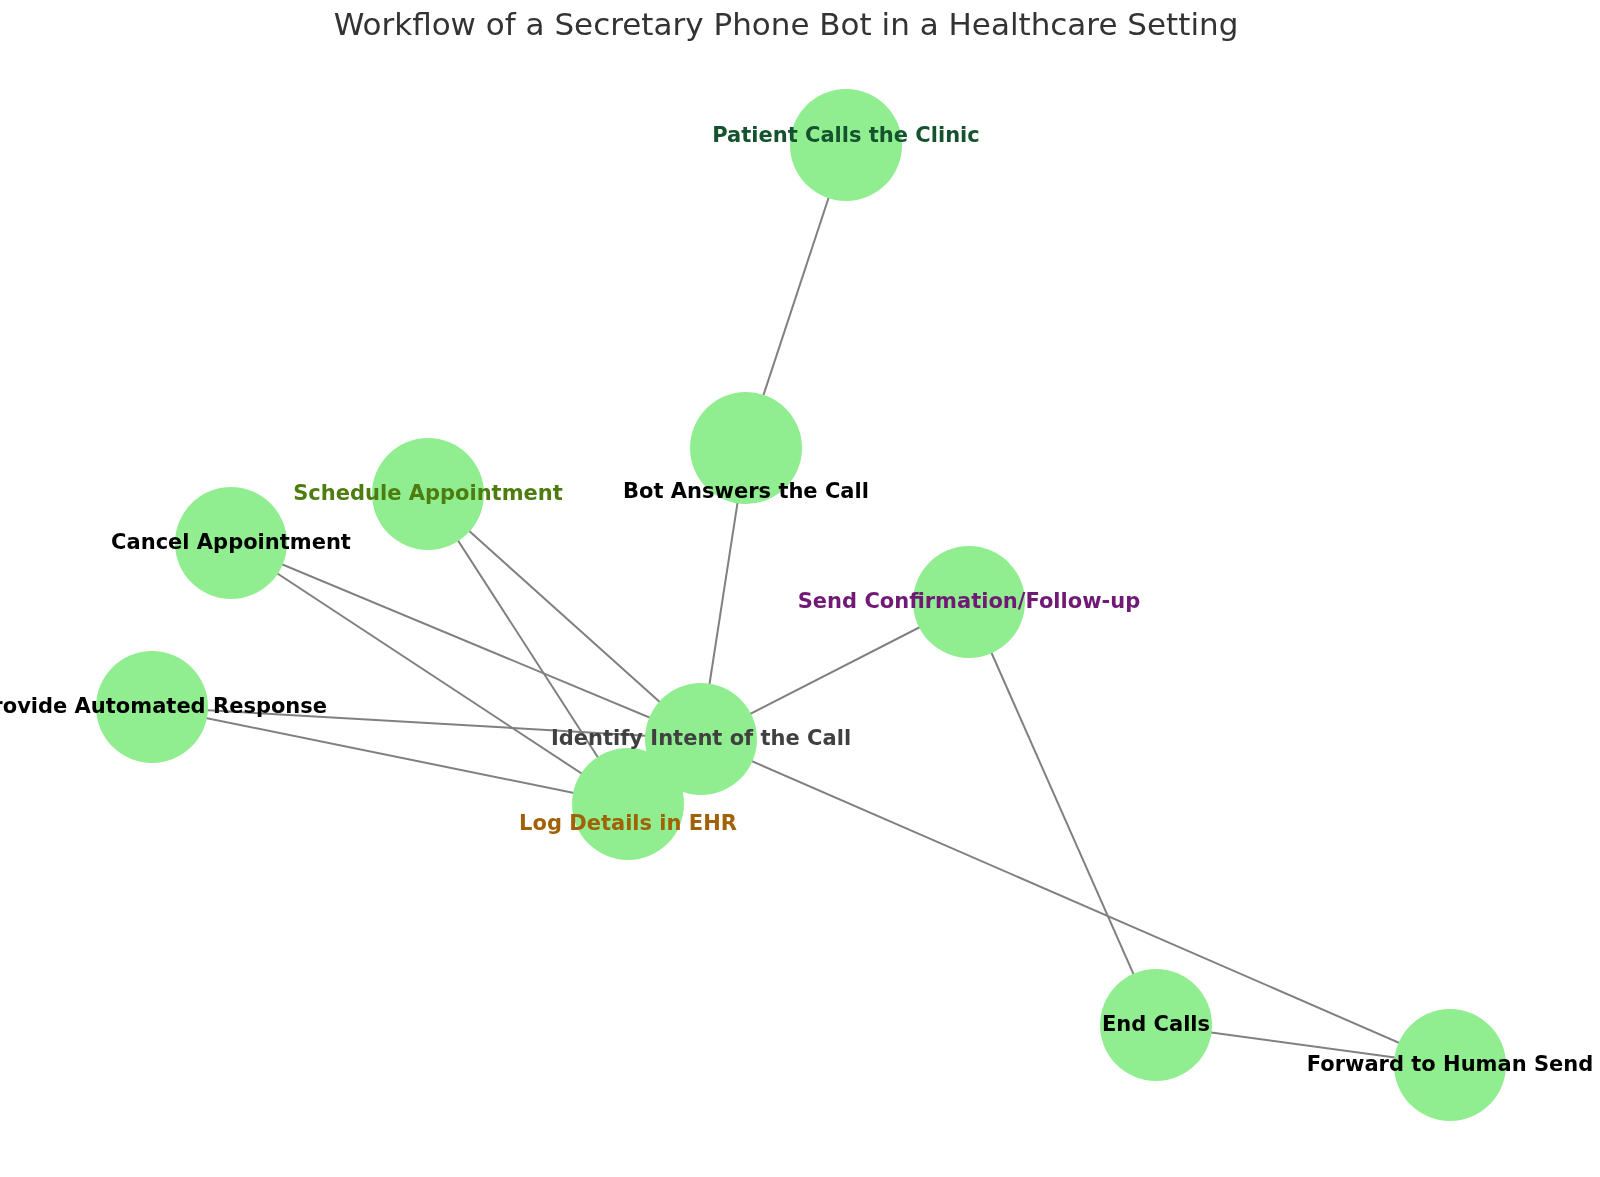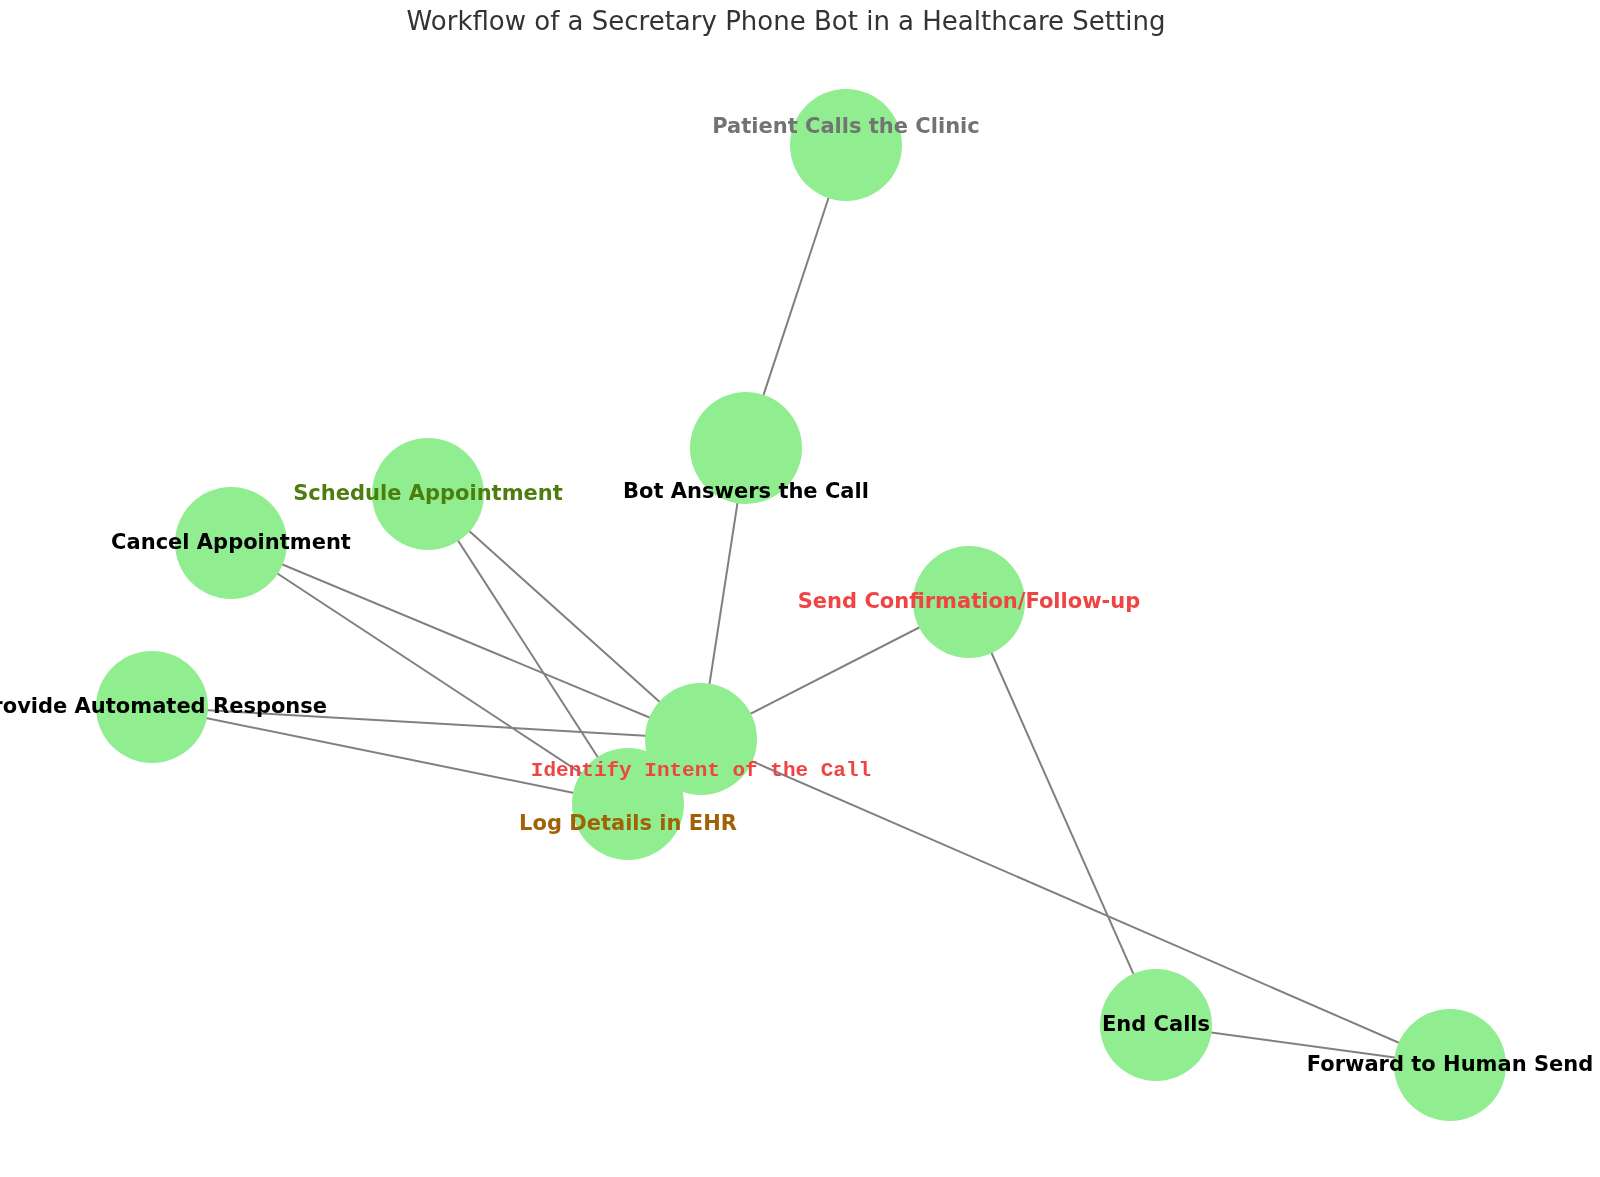--- a/index.html
+++ b/index.html
@@ -20,21 +20,21 @@
     transform:translate(-50%,-50%);
     font-weight:bold;
     font-size:21px;
     line-height:1.1;
     white-space:nowrap;
   }
   .fig-title{
     position:absolute;
     top:7px;left:786px;
     transform:translateX(-50%);
-    font-size:26px;
+    font-size:31px;
     line-height:1.15;
     white-space:nowrap;
   }
 </style>
 </head>
 <body>
 
 <div class="figure" style="background: rgb(255, 255, 255);">
   <svg class="edges-layer" id="edges-layer" width="1600" height="1177" viewBox="0 0 1600 1177">
       <line x1="846" y1="145" x2="746" y2="448" stroke="#808080" stroke-width="2"></line>
@@ -54,25 +54,25 @@
       <div class="node-circle" style="left: 790px; top: 89px; height: 112px; width: 112px; background: rgb(144, 238, 144);"></div>
       <div class="node-circle" style="left: 690px; top: 392px; height: 112px; width: 112px; background: rgb(144, 238, 144);"></div>
       <div class="node-circle" style="left: 372px; top: 438px; height: 112px; width: 112px; background: rgb(144, 238, 144);"></div>
       <div class="node-circle" style="left: 175px; top: 487px; height: 112px; width: 112px; background: rgb(144, 238, 144);"></div>
       <div class="node-circle" style="left: 913px; top: 546px; height: 112px; width: 112px; background: rgb(144, 238, 144);"></div>
       <div class="node-circle" style="left: 96px; top: 651px; height: 112px; width: 112px; background: rgb(144, 238, 144);"></div>
       <div class="node-circle" style="left: 645px; top: 683px; height: 112px; width: 112px; background: rgb(144, 238, 144);"></div>
       <div class="node-circle" style="left: 572px; top: 748px; height: 112px; width: 112px; background: rgb(144, 238, 144);"></div>
       <div class="node-circle" style="left: 1100px; top: 969px; height: 112px; width: 112px; background: rgb(144, 238, 144);"></div>
       <div class="node-circle" style="left: 1394px; top: 1009px; height: 112px; width: 112px; background: rgb(144, 238, 144);"></div>
-      <div class="node-label" style="left: 846px; top: 127px; color: #737373;">Patient Calls the Clinic</div>
+      <div class="node-label" style="left: 846px; top: 136px; color: #14532d;">Patient Calls the Clinic</div>
       <div class="node-label" style="left: 746px; top: 448px; color: rgb(0, 0, 0); margin-top: 44px;">Bot Answers the Call</div>
       <div class="node-label" style="left: 428px; top: 494px; color: #4d7c0f;">Schedule Appointment</div>
       <div class="node-label" style="left: 231px; top: 543px; color: rgb(0, 0, 0); text-align: right;">Cancel Appointment</div>
-      <div class="node-label" style="left: 969px; top: 602px; color: #ef4444;">Send Confirmation/Follow-up</div>
+      <div class="node-label" style="left: 969px; top: 602px; color: #701a75;">Send Confirmation/Follow-up</div>
       <div class="node-label" style="left: 152px; top: 707px; color: rgb(0, 0, 0);">Provide Automated Response</div>
-      <div class="node-label" style="left: 701px; top: 771px; color: #ef4444; font-family: Liberation Mono, monospace;">Identify Intent of the Call</div>
+      <div class="node-label" style="left: 701px; top: 739px; color: #404040;">Identify Intent of the Call</div>
       <div class="node-label" style="left: 628px; top: 824px; color: #a16207;">Log Details in EHR</div>
       <div class="node-label" style="left: 1156px; top: 1025px; color: rgb(0, 0, 0);">End Calls</div>
       <div class="node-label" style="left: 1450px; top: 1065px; color: rgb(0, 0, 0);">Forward to Human Send</div>
     </div>
   <div class="fig-title" style="color: rgb(51, 51, 51);">Workflow of a Secretary Phone Bot in a Healthcare Setting</div>
 </div>
 
 </body></html>

